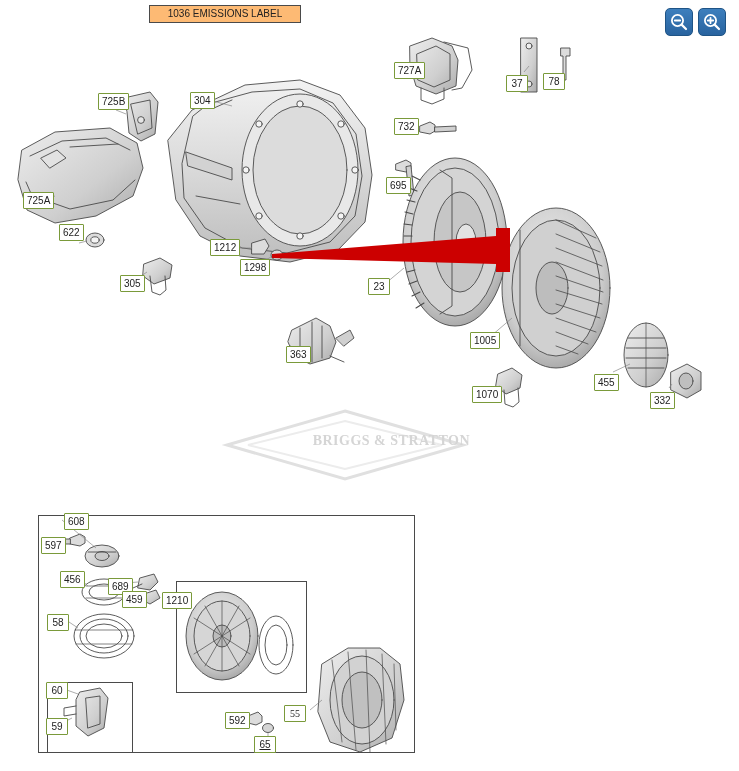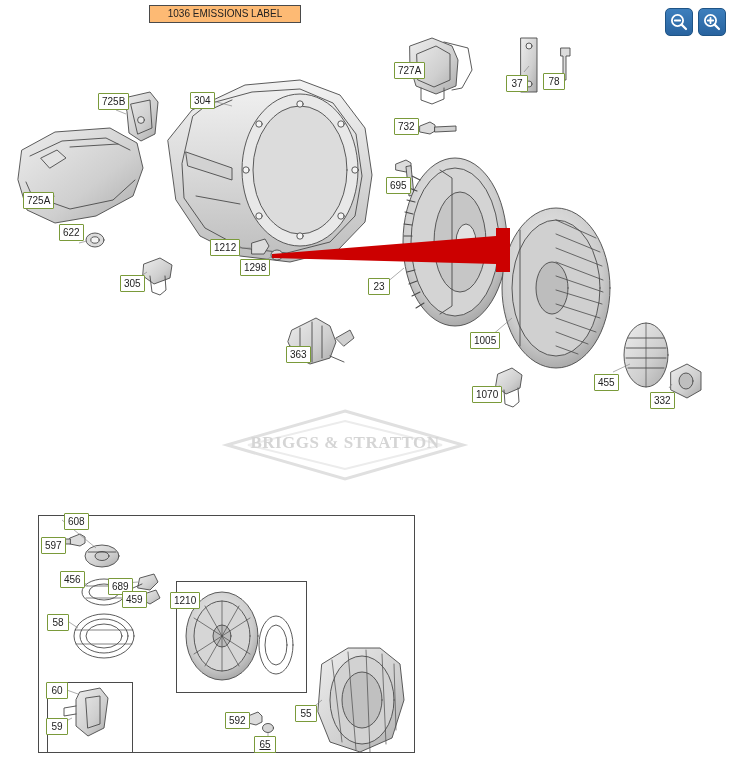--- a/index.html
+++ b/index.html
@@ -330,21 +330,21 @@
 
   <div id="lower-frame"></div>
   <div id="recoil-inner-frame"></div>
   <div id="lower-left-frame"></div>
 
   <svg id="watermark" viewBox="0 0 250 80" xmlns="http://www.w3.org/2000/svg">
     <polygon points="125,6 243,40 125,74 7,40" fill="none" stroke="#e0e0e0" stroke-width="3"></polygon>
     <polygon points="125,16 222,40 125,64 28,40" fill="none" stroke="#ececec" stroke-width="2"></polygon>
   </svg>
   <div id="watermark-text-wrap" style="position:absolute;left:220px;top:433px;width:250px;z-index:6;pointer-events:none;">
-    <div style="text-align:center;font-size:17px;font-weight:bold;letter-spacing:0.5px;color:#d5d5d5;font-family:'Liberation Serif',serif;">BRIGGS &amp; STRATTON</div>
+    <div style="text-align:right;font-size:14px;font-weight:bold;letter-spacing:0.5px;color:#d5d5d5;font-family:'Liberation Serif',serif;">BRIGGS &amp; STRATTON</div>
   </div>
 
   <svg id="pointer-arrow" viewBox="0 0 250 46" xmlns="http://www.w3.org/2000/svg">
     <path d="M2 26 L226 8 L226 0 L240 0 L240 44 L226 44 L226 36 L2 30 Z" fill="#cc0000"></path>
   </svg>
 
   <div id="emissions-label">1036 EMISSIONS LABEL</div>
 
   <div class="zoom-btn" id="zoom-out-button">
     <svg width="20" height="20" viewBox="0 0 20 20">
@@ -379,22 +379,22 @@
       <div class="callout wide" style="left: 470px; top: 332px;">1005</div>
       <div class="callout" style="left: 272px; top: 346px; margin-left: 14px;">363</div>
       <div class="callout" style="left: 594px; top: 374px;">455</div>
       <div class="callout wide" style="left: 472px; top: 386px;">1070</div>
       <div class="callout" style="left: 650px; top: 392px;">332</div>
       <div class="callout" style="left: 41px; top: 513px; margin-left: 23px;">608</div>
       <div class="callout" style="left: 41px; top: 537px;">597</div>
       <div class="callout" style="left: 60px; top: 571px;">456</div>
       <div class="callout" style="left: 108px; top: 578px;">689</div>
       <div class="callout" style="left: 122px; top: 591px;">459</div>
-      <div class="callout wide" style="left: 170px; top: 592px;">1210</div>
+      <div class="callout wide" style="left: 162px; top: 592px;">1210</div>
       <div class="callout" style="left: 47px; top: 614px;">58</div>
       <div class="callout" style="left: 46px; top: 682px;">60</div>
       <div class="callout" style="left: 46px; top: 718px;">59</div>
       <div class="callout" style="left: 225px; top: 712px;">592</div>
-      <div class="callout" style="left: 295px; top: 705px;">55</div>
+      <div class="callout" style="left: 284px; top: 705px; font-family: Liberation Serif, serif;">55</div>
       <div class="callout" style="left: 254px; top: 736px; text-decoration: underline;">65</div>
     </div>
 
 </div>
 
 </body></html>

